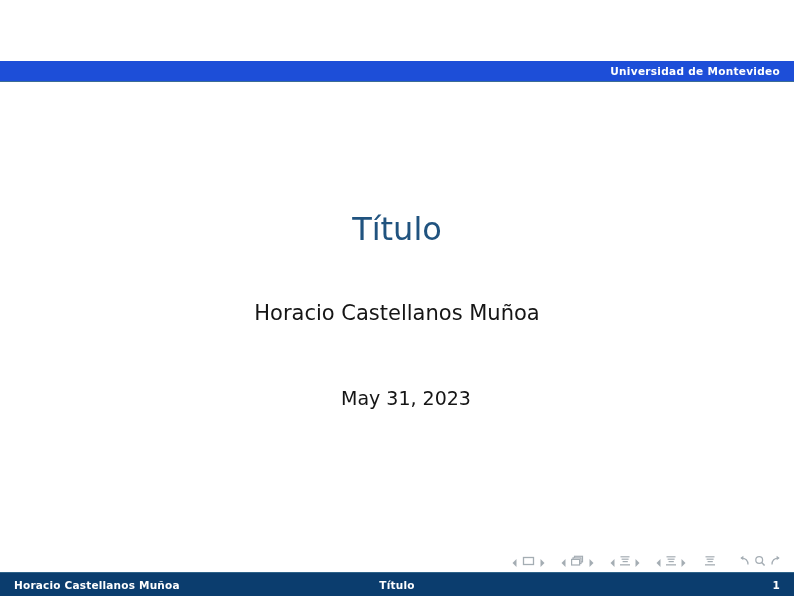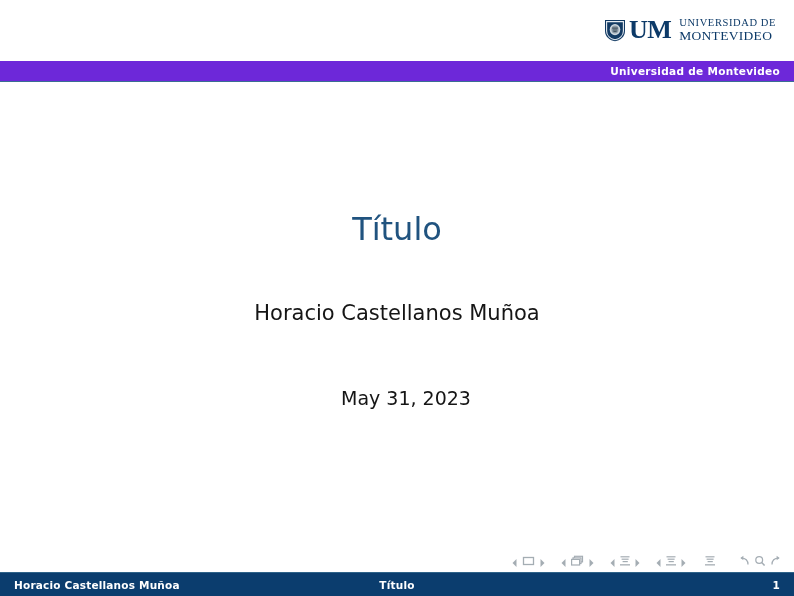--- a/index.html
+++ b/index.html
@@ -70,21 +70,21 @@
     letter-spacing: 0.3px;
   }
 
   
   .top-bar {
     position: absolute;
     top: 61px;
     left: 0;
     right: 0;
     height: 20px;
-    background: #6d28d9;
+    background: #1d4ed8;
     border-bottom: 1px solid #3b6d94;
   }
   .top-bar-title {
     position: absolute;
     right: 14px;
     top: 50%;
     transform: translateY(-50%);
     color: #ffffff;
     font-family: "DejaVu Sans", sans-serif;
     font-size: 10.5px;
@@ -215,38 +215,20 @@
     position: absolute;
     right: 14px;
     white-space: nowrap;
   }
 </style>
 </head>
 <body>
 
 <div class="slide">
 
-  <div class="logo-area">
-    <div class="um-logo">
-      <span class="um-shield">
-        <svg viewBox="0 0 22 23" width="22" height="23" xmlns="http://www.w3.org/2000/svg">
-          <path d="M1 1 H21 V12 C21 18 16 21.5 11 22.3 C6 21.5 1 18 1 12 Z" fill="#123a63"></path>
-          <path d="M2.6 2.6 H19.4 V12 C19.4 17 15.3 20 11 20.8 C6.7 20 2.6 17 2.6 12 Z" fill="none" stroke="#e8eef4" stroke-width="1.1"></path>
-          <ellipse cx="11" cy="10.6" rx="5.3" ry="5.6" fill="#cdd7de"></ellipse>
-          <ellipse cx="11" cy="10.6" rx="3.6" ry="4.0" fill="#8d9aa6"></ellipse>
-          <path d="M8.2 8.6 h5.6 v1.1 h-5.6 z M8.8 10.4 h4.4 v1.0 h-4.4 z M9.4 12.1 h3.2 v1.0 h-3.2 z" fill="#455663"></path>
-        </svg>
-      </span>
-      <span class="um-letters">UM</span>
-      <span class="um-words">
-        <span class="l1">UNIVERSIDAD DE</span>
-        <span class="l2">MONTEVIDEO</span>
-      </span>
-    </div>
-  </div>
 
   <div class="top-bar">
     <span class="top-bar-title">Universidad de Montevideo</span>
   </div>
 
   <div class="body-area">
 
     <div class="title-block">
       <div class="doc-title">Título</div>
     </div>

